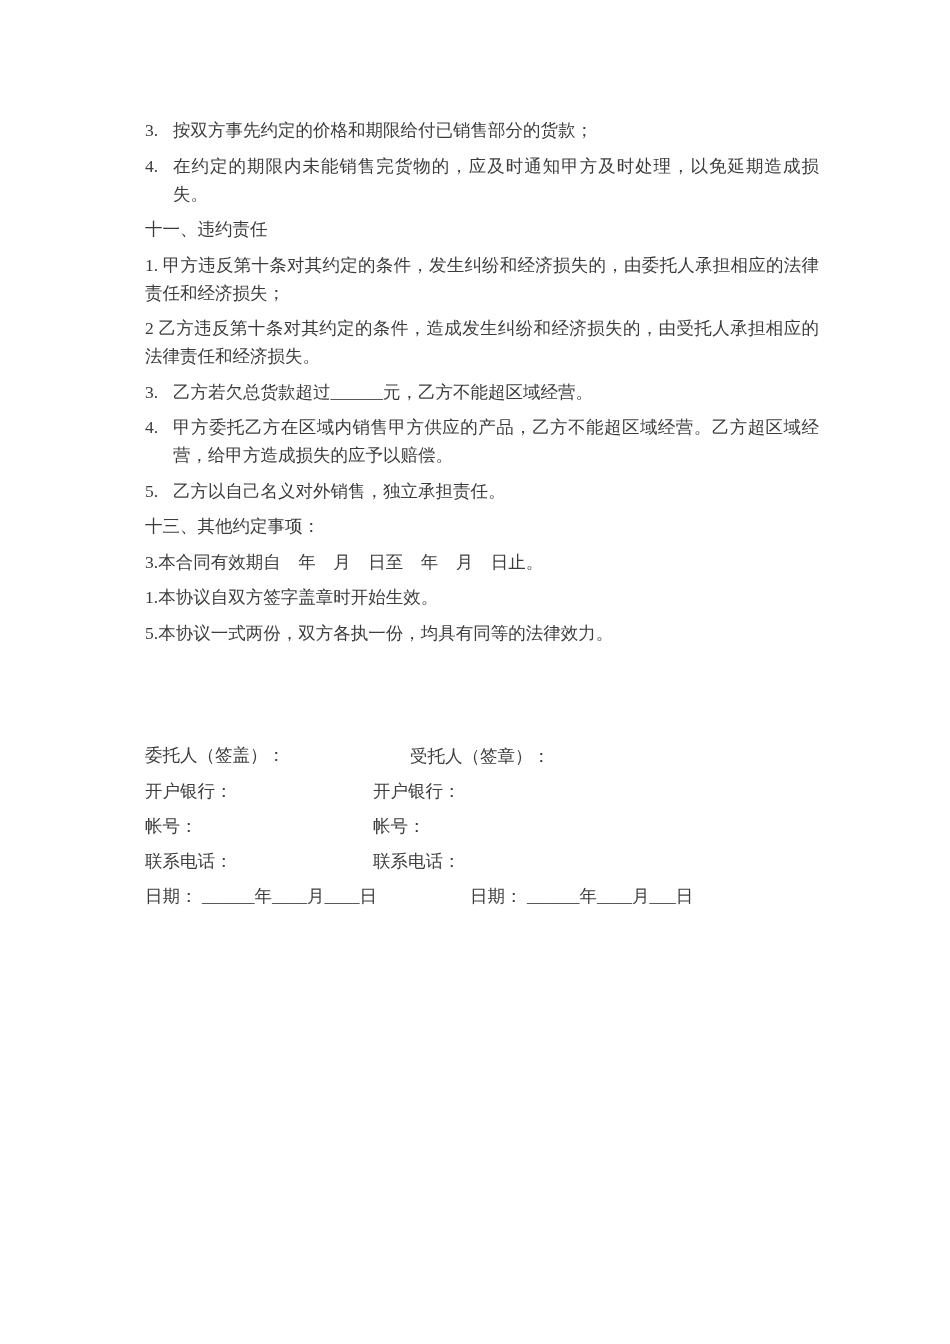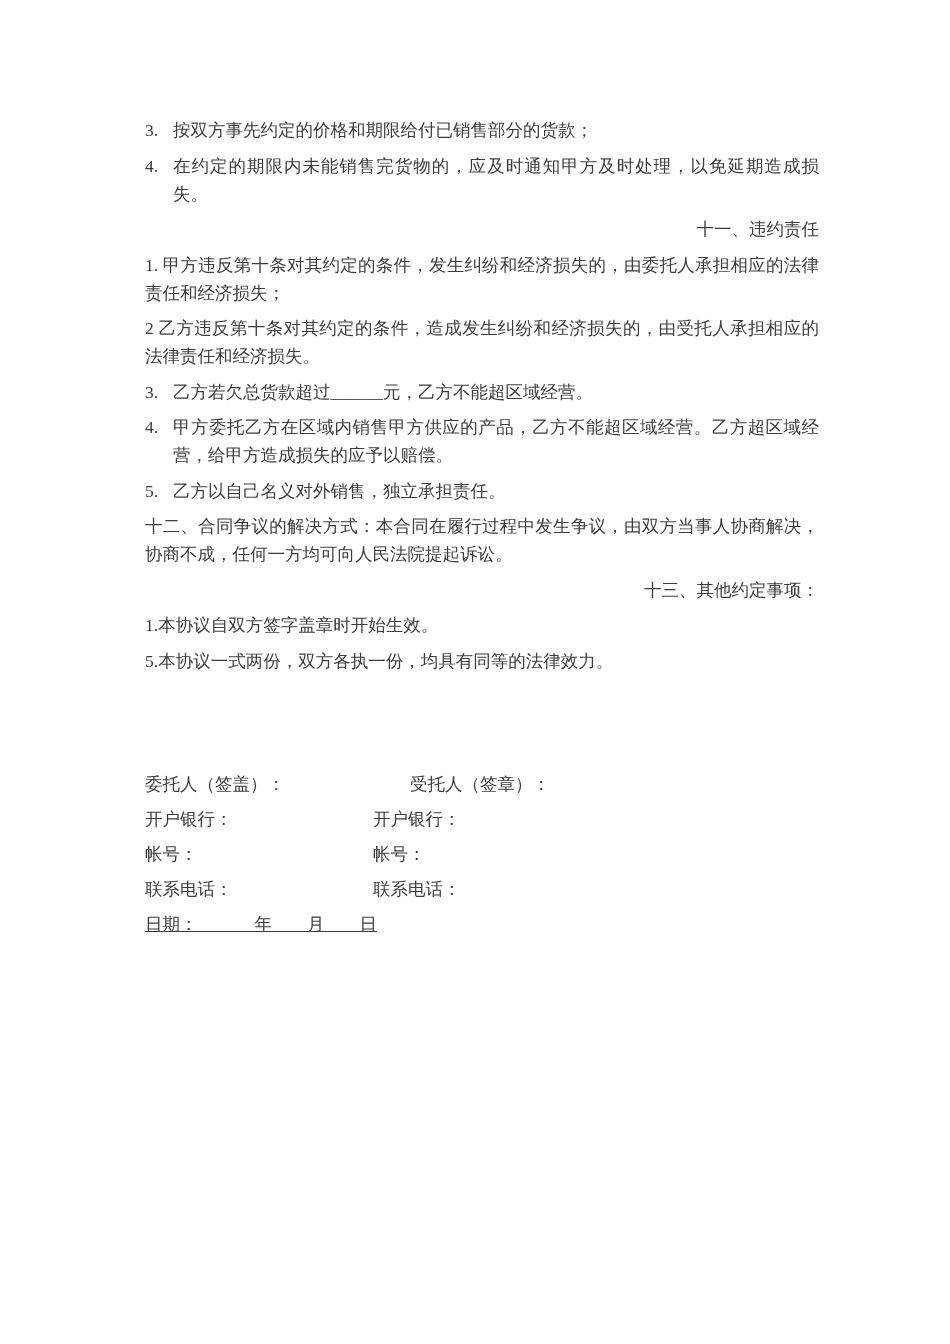--- a/index.html
+++ b/index.html
@@ -23,21 +23,20 @@
     top: 116px;
     left: 145px;
     width: 674px;
   }
   .para {
     margin: 0 0 7.5px 0;
     text-align: justify;
   }
   .heading {
     margin: 0 0 7.5px 0;
-    text-align: right;
   }
   
   .li {
     display: flex;
     margin: 0 0 7.5px 0;
   }
   .li .num {
     width: 28px;
     flex-shrink: 0;
   }
@@ -50,25 +49,25 @@
     margin-top: 95px;
   }
   .sig-row {
     display: flex;
     margin: 0 0 7px 0;
     height: 28px;
   }
   .sig-row .cell-l {
     flex-shrink: 0;
   }
-  .sig-row.row-1 .cell-l { width: 265px; }
+  .sig-row.row-1 .cell-l { width: 265px; font-family: Liberation Mono, monospace; }
   .sig-row.row-2 .cell-l,
   .sig-row.row-3 .cell-l,
   .sig-row.row-4 .cell-l { width: 228px; }
-  .sig-row.row-5 .cell-l { width: 325px; text-decoration: underline; }
+  .sig-row.row-5 .cell-l { width: 325px; }
 </style>
 </head>
 <body>
 
 <div class="page">
   <div class="content">
 
     <div class="li">
       <span class="num">3.</span>
       <span class="li-text">按双方事先约定的价格和期限给付已销售部分的货款；</span>
@@ -88,23 +87,23 @@
     </div>
     <div class="li">
       <span class="num">4.</span>
       <span class="li-text">甲方委托乙方在区域内销售甲方供应的产品，乙方不能超区域经营。乙方超区域经营，给甲方造成损失的应予以赔偿。</span>
     </div>
     <div class="li">
       <span class="num">5.</span>
       <span class="li-text">乙方以自己名义对外销售，独立承担责任。</span>
     </div>
 
-    <div class="para">十二、合同争议的解决方式：本合同在履行过程中发生争议，由双方当事人协商解决，协商不成，任何一方均可向人民法院提起诉讼。</div>
 
     <div class="heading">十三、其他约定事项：</div>
+    <div class="para">3.本合同有效期自　年　月　日至　年　月　日止。</div>
     <div class="para">1.本协议自双方签字盖章时开始生效。</div>
     <div class="para">5.本协议一式两份，双方各执一份，均具有同等的法律效力。</div>
 
     <div class="sig-block">
       <div class="sig-row row-1">
         <span class="cell-l">委托人（签盖）：</span>
         <span class="cell-r">受托人（签章）：</span>
       </div>
       <div class="sig-row row-2">
         <span class="cell-l">开户银行：</span>
@@ -113,17 +112,18 @@
       <div class="sig-row row-3">
         <span class="cell-l">帐号：</span>
         <span class="cell-r">帐号：</span>
       </div>
       <div class="sig-row row-4">
         <span class="cell-l">联系电话：</span>
         <span class="cell-r">联系电话：</span>
       </div>
       <div class="sig-row row-5">
         <span class="cell-l">日期：  ______年____月____日</span>
+        <span class="cell-r">日期：  ______年____月___日</span>
       </div>
     </div>
 
   </div>
 </div>
 
 </body></html>

